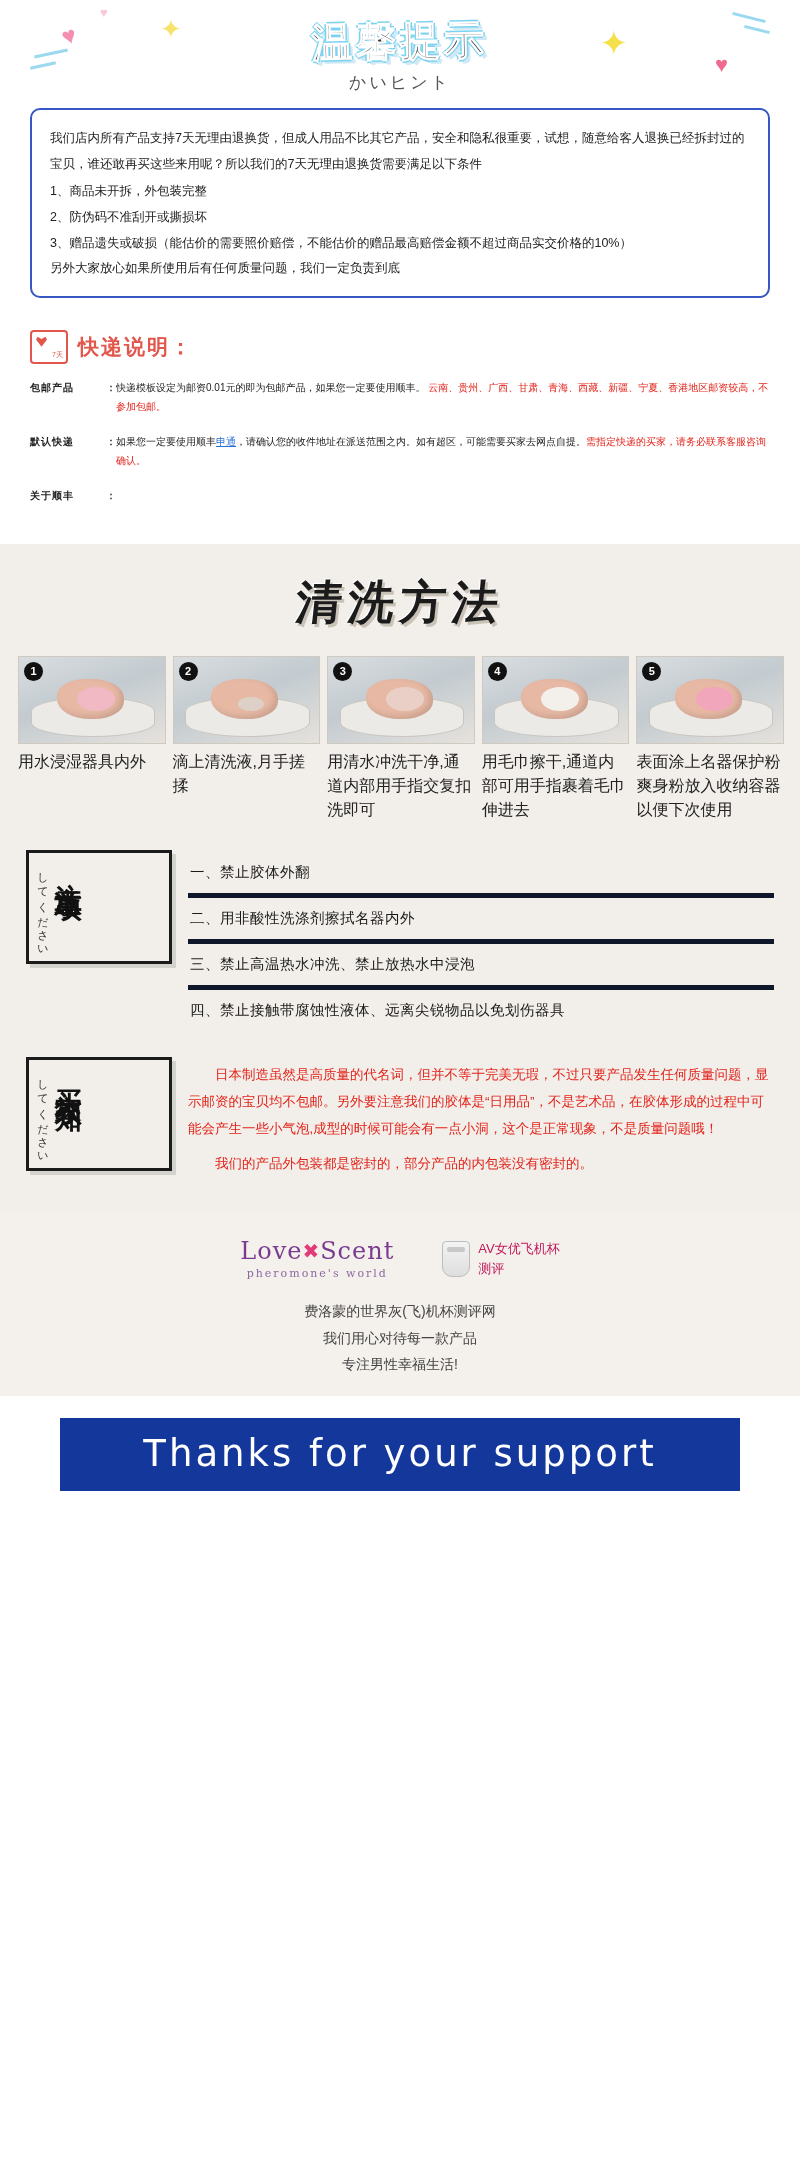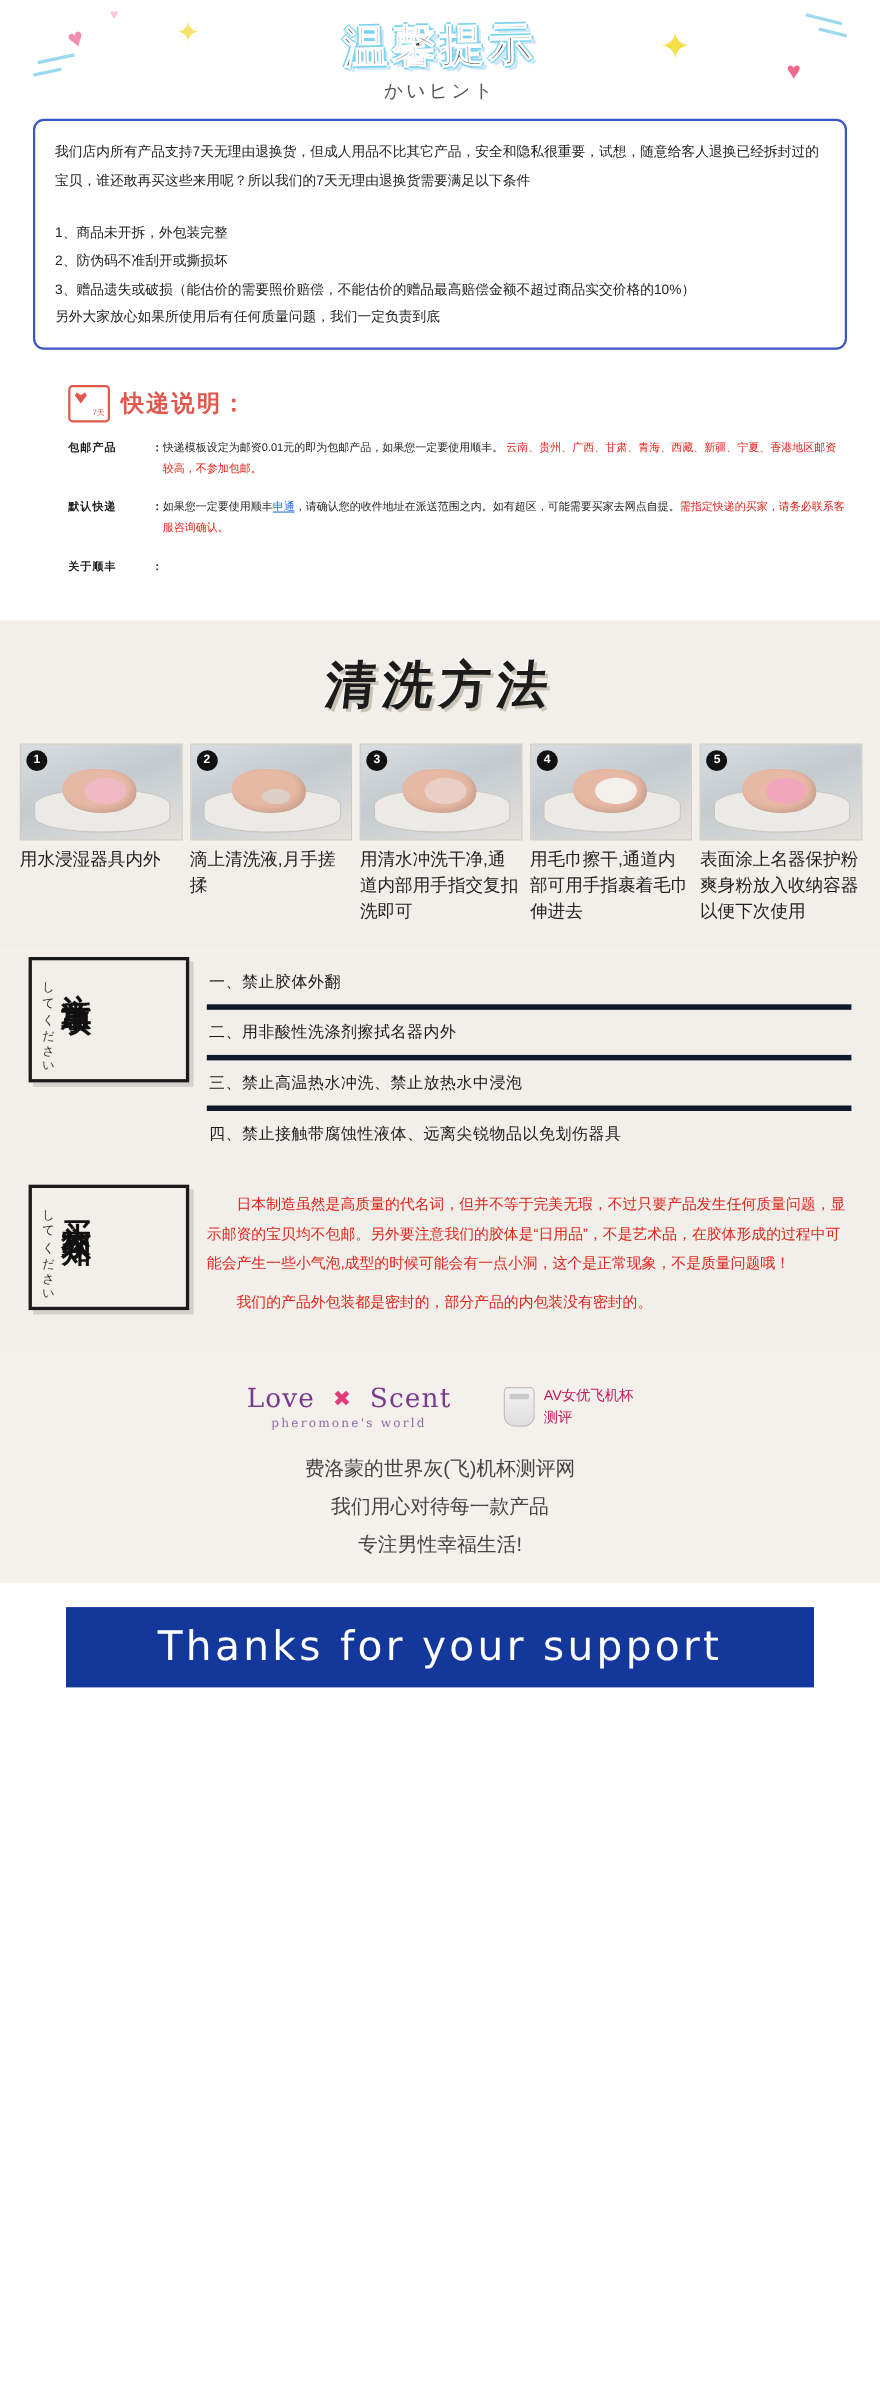--- a/index.html
+++ b/index.html
@@ -70,28 +70,27 @@
   .tips-box {
     margin: 0 30px;
     border: 2px solid #3857c4;
     border-radius: 10px;
     padding: 16px 18px 14px 18px;
     font-size: 12.5px;
     line-height: 2.05;
     color: #222;
   }
   .tips-box p { margin: 0; }
-  .tips-box .blk { margin-bottom: 22px; }
+  .tips-box .blk { margin-bottom: 2px; }
   .tips-box .num-list p { margin: 0; }
 
   
   .sec-ship {
     background: #fff;
     padding: 14px 30px 24px 30px;
-    margin-left: 32px;
   }
   .ship-head {
     display: flex;
     align-items: center;
     gap: 10px;
     margin-bottom: 14px;
   }
   .ship-badge {
     width: 34px;
     height: 30px;
@@ -310,21 +309,21 @@
     gap: 48px;
     margin-bottom: 18px;
   }
   .brand-a-main {
     font-family: "DejaVu Serif", serif;
     font-size: 24px;
     color: #7a3b8f;
     letter-spacing: 1px;
     display: flex;
     align-items: center;
-    gap: 16px;
+    gap: 0;
   }
   .brand-a-main .mark { color: #e23b7a; font-size: 20px; }
   .brand-a-sub {
     font-family: "DejaVu Serif", serif;
     font-size: 11px;
     color: #8c6aa0;
     letter-spacing: 2px;
     margin-top: 2px;
   }
   .brand-b {
@@ -348,21 +347,21 @@
     background: #c9c9c9;
     border-radius: 2px;
   }
   .brand-b-text {
     text-align: left;
     font-size: 13px;
     color: #c2185b;
     line-height: 1.5;
   }
   .brand-lines {
-    font-size: 18px;
+    font-size: 14px;
     color: #444;
     line-height: 1.9;
   }
 
   
   .sec-thanks {
     background: #fff;
     padding: 22px 0 26px 0;
     text-align: center;
   }

